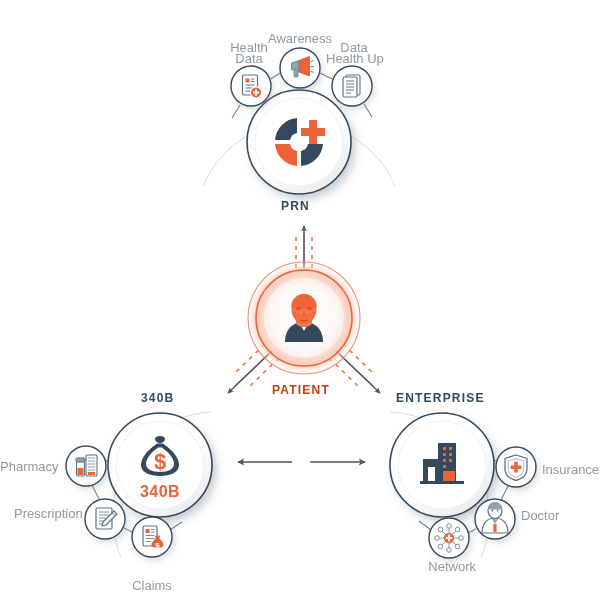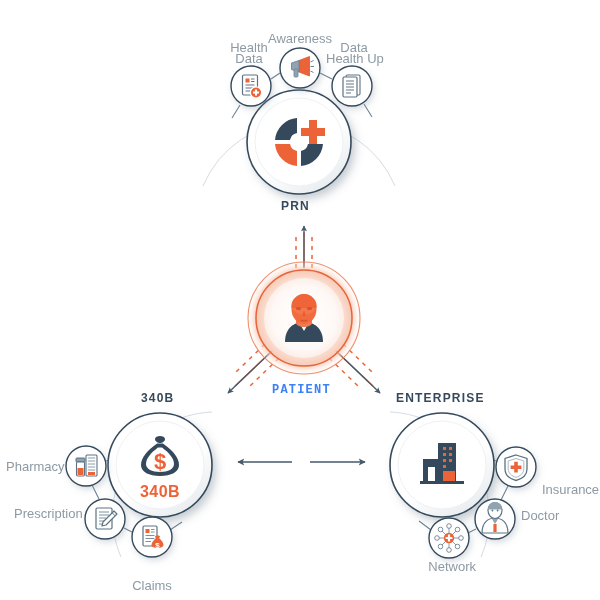--- a/index.html
+++ b/index.html
@@ -10,21 +10,21 @@
     overflow:hidden;
   }
   #stage{position:relative;width:600px;height:600px;}
   #diagram{position:absolute;left:0;top:0;width:600px;height:600px;}
 
   .lbl{position:absolute;white-space:nowrap;}
   .node-title{
     font-weight:bold;letter-spacing:1.2px;
     color:#35495c;font-size:12px;
   }
-  .node-title.orange{color:#3b82f6;font-family:Liberation Mono, monospace;}
+  .node-title.orange{color:#c2410c;}
   .sat-lbl{
     color:#8d9aa4;font-size:13px;line-height:11px;
     text-align:center;
   }
   .sat-lbl.right{text-align:left;}
   .sat-lbl.left{text-align:right;}
 </style>
 </head>
 <body>
 
@@ -319,21 +319,21 @@
 <div class="lbl sat-lbl" style="left:222px;top:42px;width:54px;">
   <div>Health</div>
   <div>Data</div>
 </div>
 <div class="lbl sat-lbl" style="left:268px;top:33px;width:64px;">Awareness</div>
 <div class="lbl sat-lbl" style="left:326px;top:42px;width:56px;">
   <div>Data</div>
   <div>Health Up</div>
 </div>
 
-<div class="lbl sat-lbl left" style="left:6px;top:461px;width:54px;">Pharmacy</div>
+<div class="lbl sat-lbl left" style="left:0;top:461px;width:54px;">Pharmacy</div>
 <div class="lbl sat-lbl left" style="left:14px;top:508px;width:62px;">Prescription</div>
 <div class="lbl sat-lbl" style="left:125px;top:560px;width:54px;margin-top:20px;">Claims</div>
 
-<div class="lbl sat-lbl right" style="left:542px;top:484px;width:56px;">Insurance</div>
+<div class="lbl sat-lbl right" style="left:542px;top:464px;width:56px;">Insurance</div>
 <div class="lbl sat-lbl right" style="left:521px;top:510px;width:50px;">Doctor</div>
 <div class="lbl sat-lbl" style="left:422px;top:561px;width:54px;text-align:right;">Network</div>
 
 </div>
 
 </body></html>

